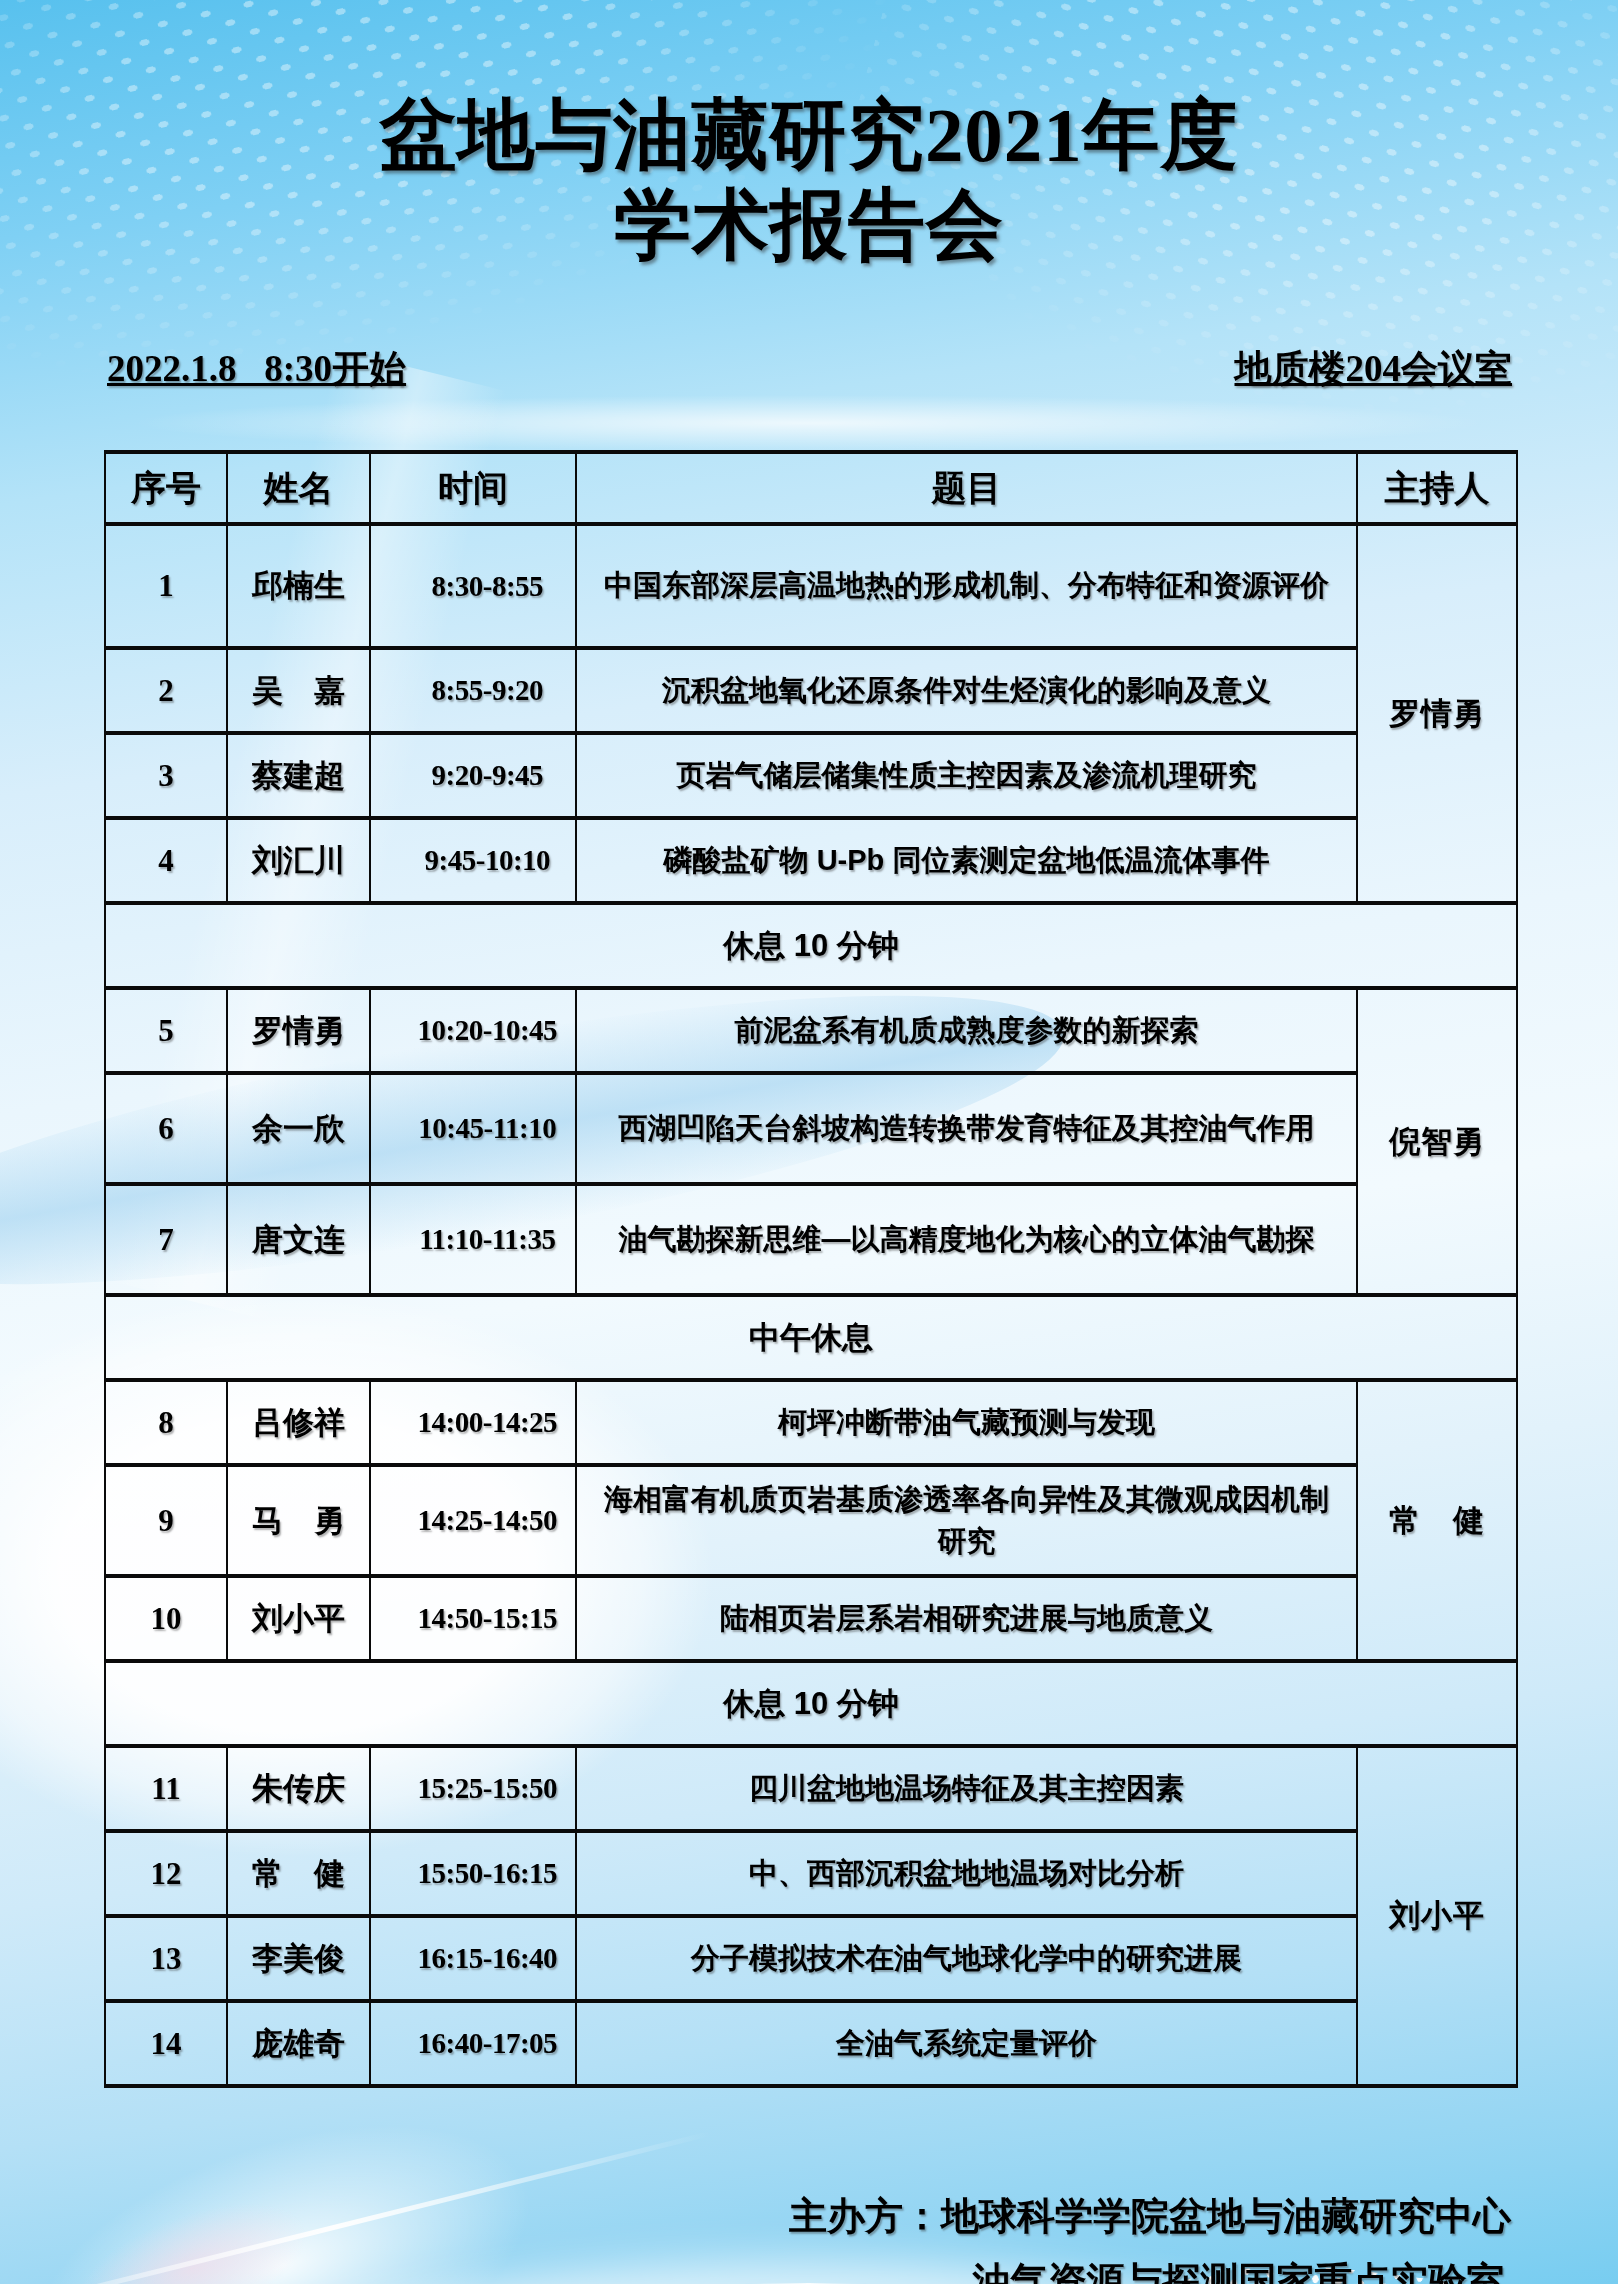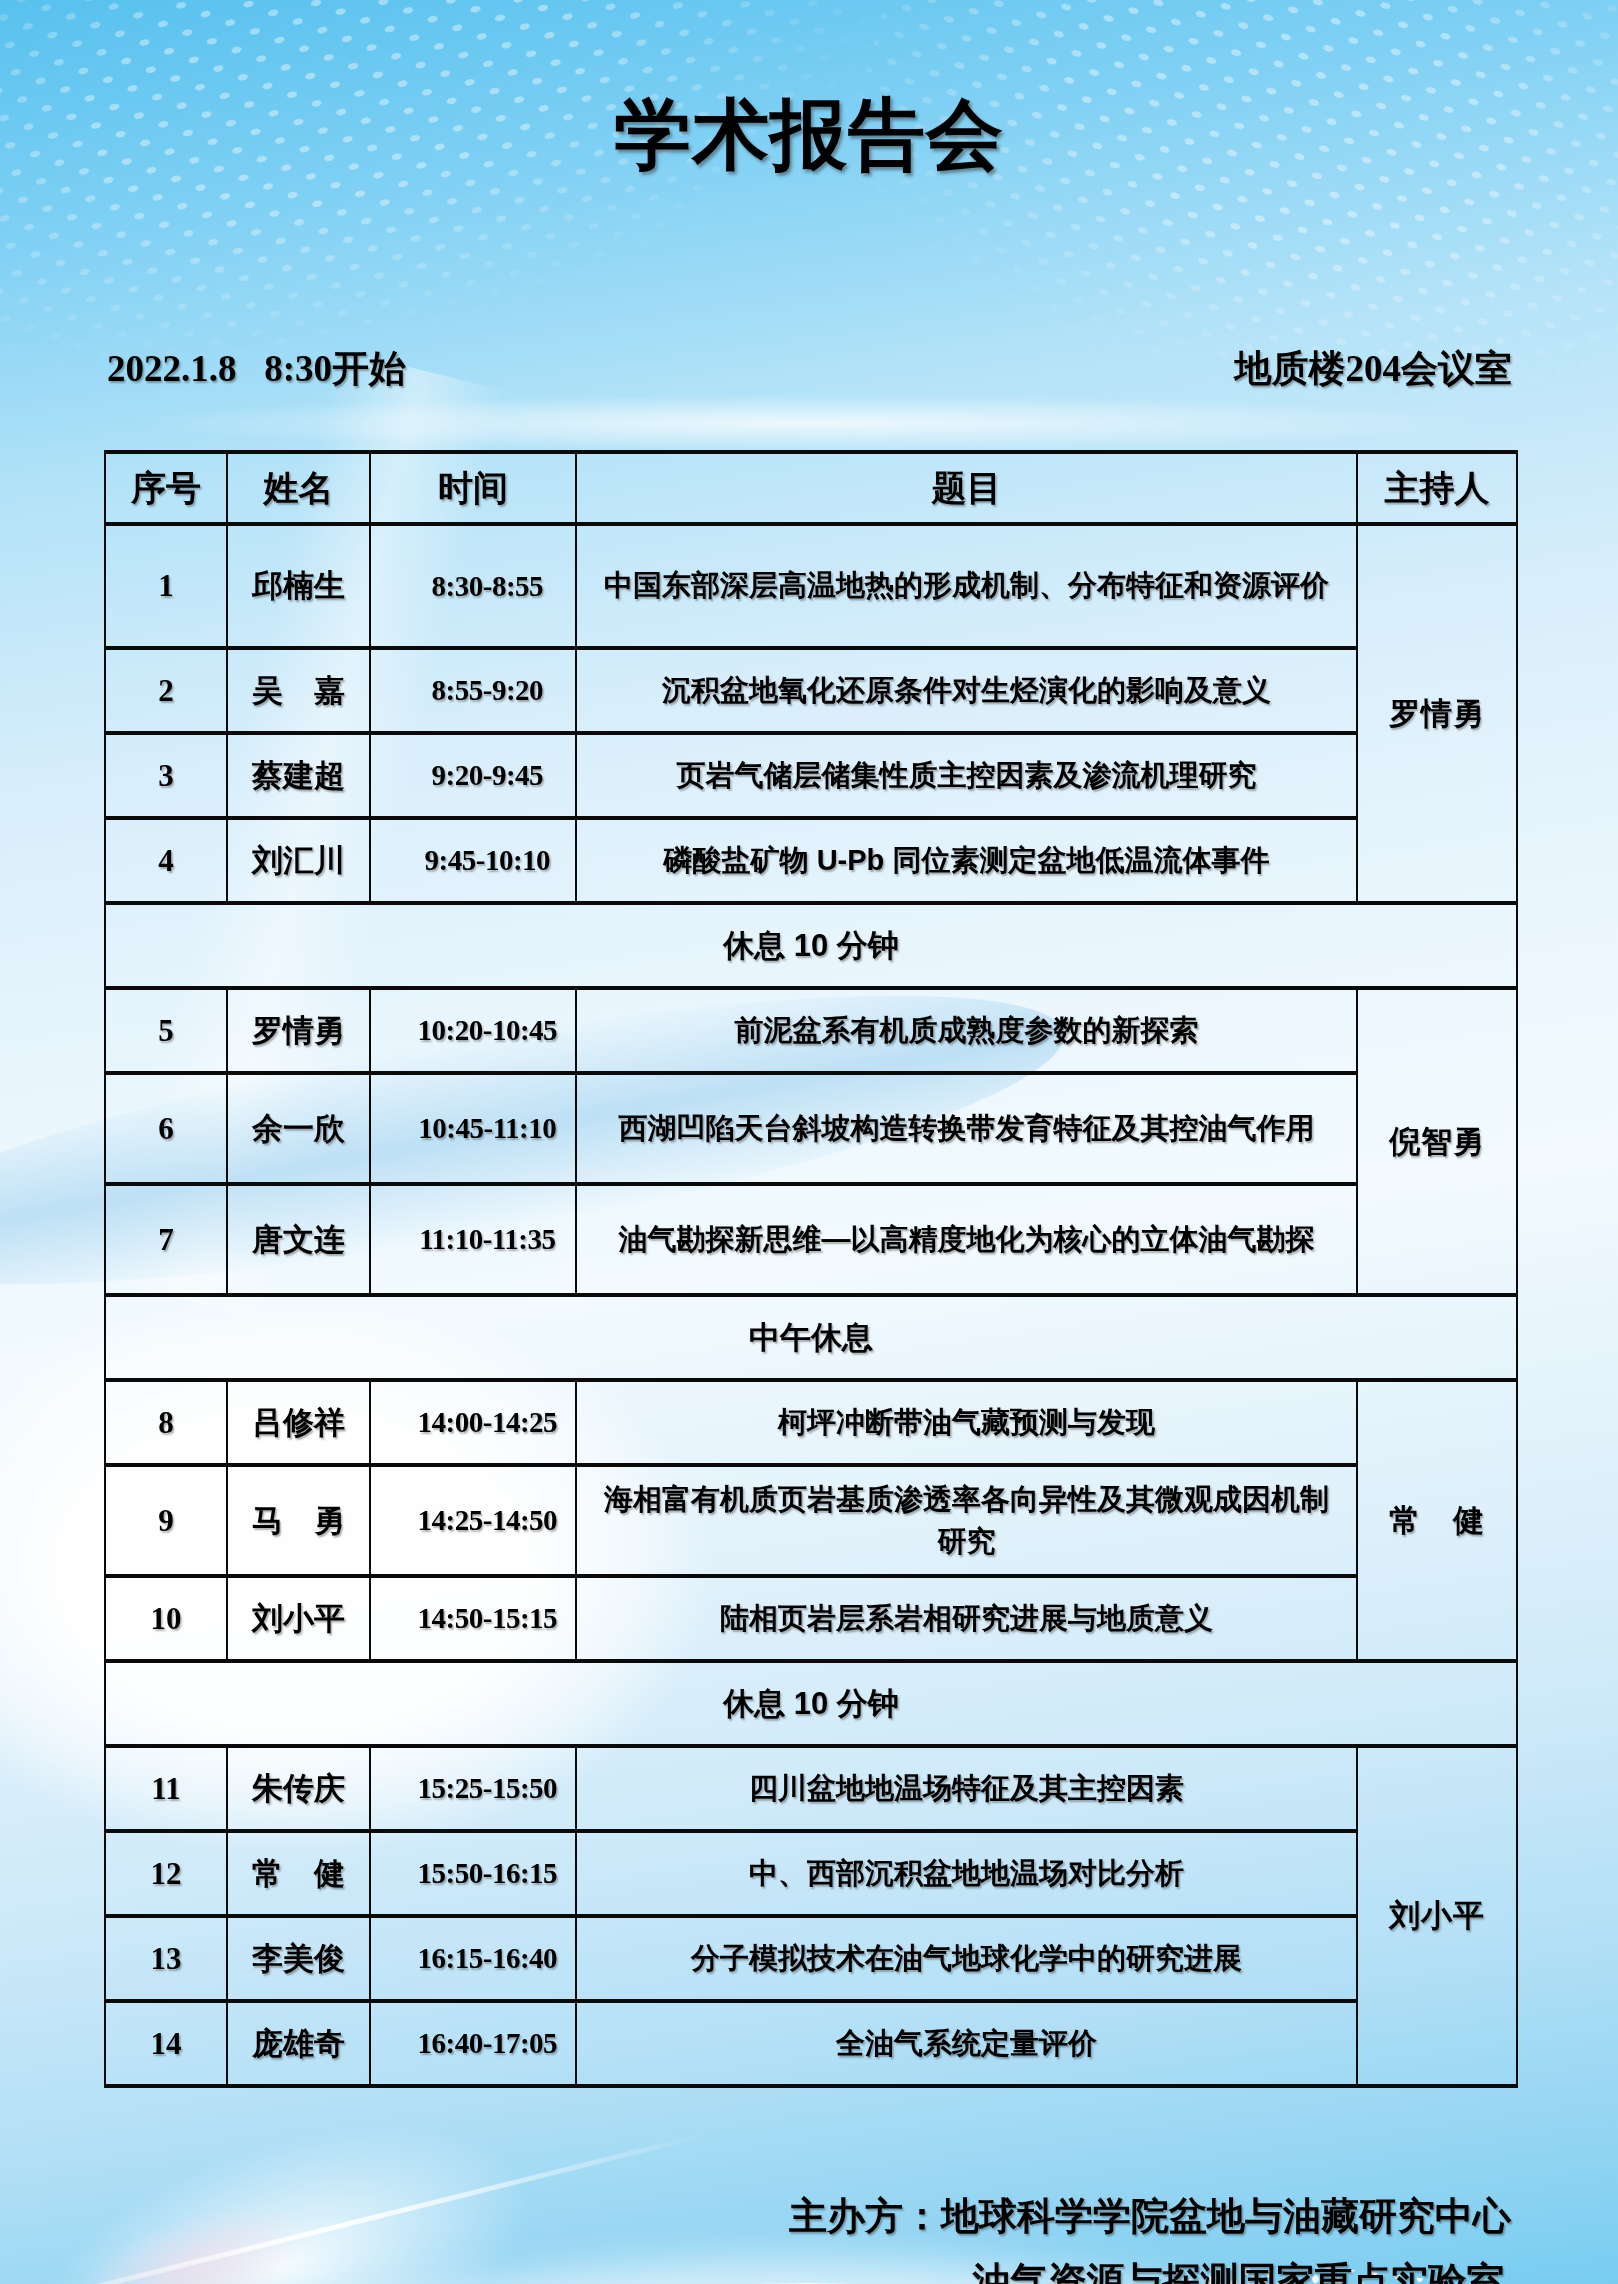--- a/index.html
+++ b/index.html
@@ -59,21 +59,21 @@
     border-radius:45% 55% 40% 60% / 55% 45% 60% 50%;}
   #map-c{left:1110px;top:2273px;width:530px;height:183px;transform:rotate(7deg);
     border-radius:50% 50% 42% 58% / 60% 45% 55% 50%;}
 
   
   .content{position:absolute;left:0;top:0;width:100%;color:#000;}
   #title{left:0;top:90px;width:100%;text-align:center;
     font-size:77px;line-height:90px;font-weight:bold;letter-spacing:0.9px;
     text-shadow:2.3px 2.7px 3.2px rgba(40,40,40,.45);}
   #info-bar{left:107px;top:344px;width:1405px;display:flex;justify-content:space-between;align-items:flex-end;
-    font-size:37px;font-weight:bold;text-shadow:1.4px 1.8px 1.8px rgba(50,50,50,.4);}
+    font-size:37px;font-weight:bold;text-shadow:1.4px 1.8px 1.8px rgba(50,50,50,.4);text-decoration:underline;}
   #info-bar span{white-space:pre;}
 
   #schedule{left:104px;top:450px;width:1412px;}
   table{border-collapse:collapse;table-layout:fixed;width:1412px;
     text-shadow:1.4px 1.8px 1.8px rgba(50,50,50,.38);}
   col.c-no{width:122px;} col.c-name{width:143px;} col.c-time{width:206px;}
   col.c-topic{width:781px;} col.c-mod{width:160px;}
   th,td{border:2.3px solid #0a0a0a;border-top-width:4.1px;border-bottom-width:4.1px;
     text-align:center;vertical-align:middle;padding:3.7px 6.4px;font-weight:bold;color:#000;}
   th{font-size:35px;font-family:Liberation Mono, monospace;}
@@ -104,20 +104,21 @@
 <div class="layer" id="flare1"></div>
 <div class="layer" id="flare2"></div>
 <div class="layer" id="streak-b1"></div>
 <div class="layer" id="globe-ring"></div>
 
 <div class="layer map-dots" id="map-a"></div>
 
 <div class="layer map-dots" id="map-c"></div>
 
 <div class="content" id="title">
+  <div>盆地与油藏研究2021年度</div>
   <div>学术报告会</div>
 </div>
 
 <div class="content" id="info-bar">
   <span>2022.1.8   8:30开始</span>
   <span>地质楼204会议室</span>
 </div>
 
 <div class="content" id="schedule">
   <table>

